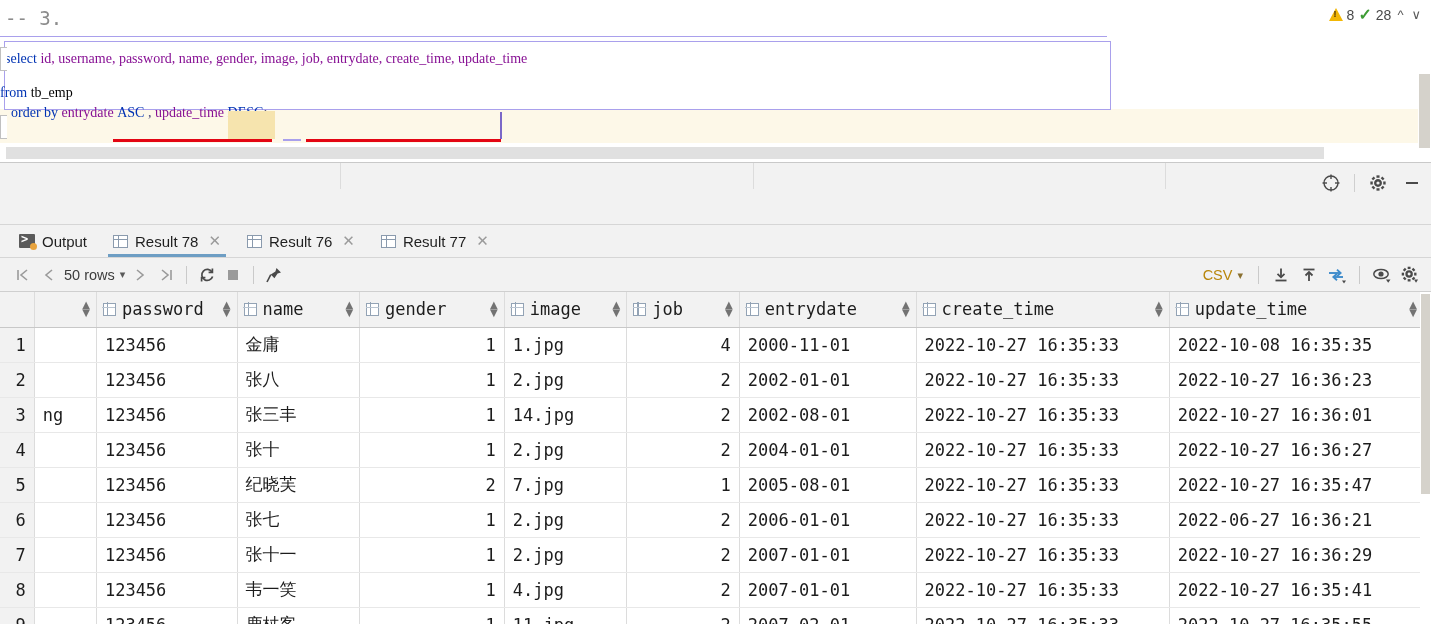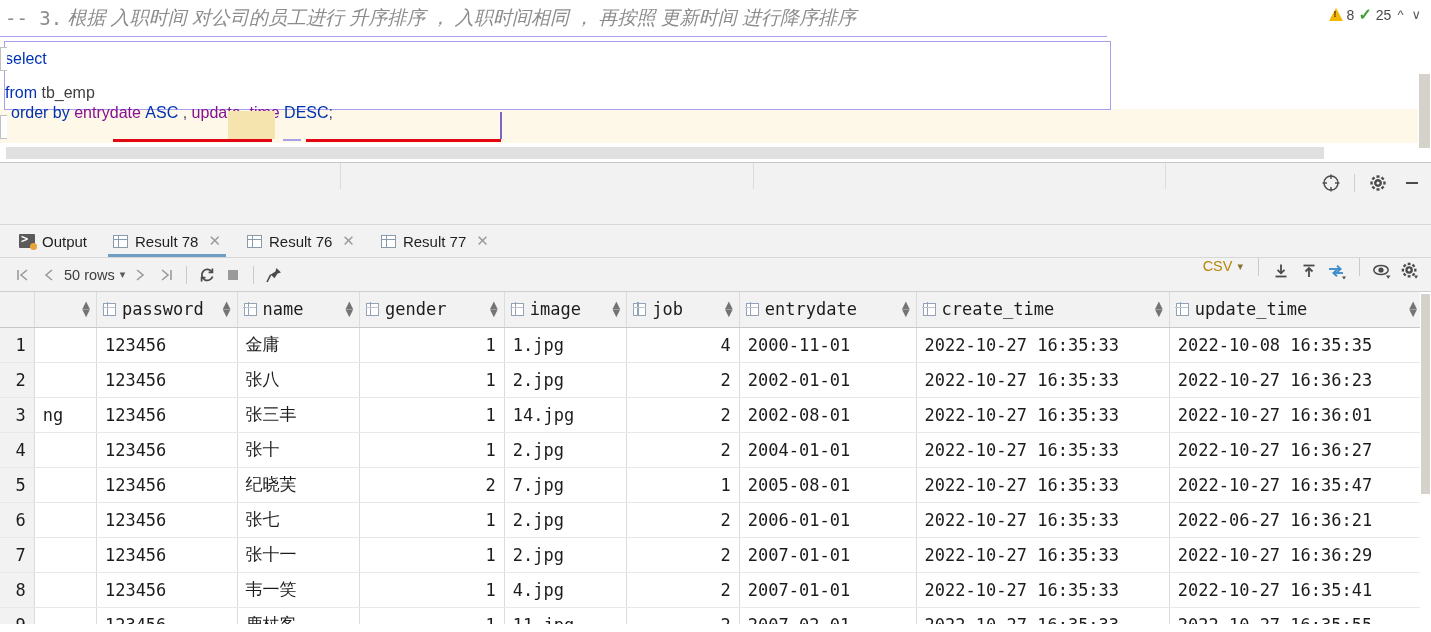--- a/index.html
+++ b/index.html
@@ -20,45 +20,45 @@
     border-bottom: 1px solid #c9c9c9;
     overflow: hidden;
   }
   .code-line {
     position: absolute;
     left: 0; right: 0;
     height: 34px;
     display: flex;
     align-items: center;
     white-space: pre;
-    font-family: Liberation Sans, sans-serif;
-    font-size: 16px;
+    font-family: Liberation Serif, serif;
+    font-size: 14px;
     letter-spacing: 0px;
   }
   .comment-line {
     top: 2px;
     height: 32px;
     font-style: italic;
     font-family: "Liberation Sans", sans-serif;
     font-size: 19px;
     color: #8c8c8c;
     padding-left: 5px;
   }
   .comment-line .cmt-head {
     font-family: "DejaVu Sans Mono", monospace;
     font-style: normal;
   }
   .ln-select { top: 42px; padding-left: 5px; }
-  .ln-from   { top: 76px; padding-left: 5px; }
+  .ln-from   { top: 76px; }
   .ln-order  { top: 96px; padding-left: 11px; }
 
   .kw   { color: #0033b3; }
   .id   { color: #871094; }
   .pn   { color: #4a4a7a; }
-  .plain{ color: #404040; }
+  .plain{ color: #000000; }
 
   
   #select-sel-box {
     position: absolute;
     left: 4px; top: 41px;
     width: 1107px; height: 69px;
     border: 1px solid #a9a0ec;
     pointer-events: none;
   }
   
@@ -226,21 +226,21 @@
     font-family: "DejaVu Sans", sans-serif;
   }
   .tb-btn.dark { color: #4a4a4a; }
   #rows-label {
     font-size: 14.5px; color: #3c3c3c; padding: 0 2px;
     display: flex; align-items: center; gap: 5px; cursor: default;
   }
   .tb-sep { width: 1px; height: 18px; background: #cacaca; margin: 0 7px; }
   #tb-right {
     position: absolute; right: 8px; top: 0; height: 34px;
-    display: flex; align-items: flex-start; gap: 2px;
+    display: flex; align-items: center; gap: 2px;
   }
   #csv-sel {
     display: flex; align-items: center; gap: 5px;
     color: #b8860b; font-size: 14.5px; padding-right: 6px; cursor: default;
   }
 
   
   #grid {
     position: relative;
     width: 1431px;
@@ -322,25 +322,25 @@
 </head>
 <body>
 
 <div id="editor">
 
   <div id="cur-line-hl"></div>
   <div id="select-sel-box"></div>
   <div id="pul1"></div>
 
   <div class="code-line comment-line">
-    <span class="cmt-head">-- 3.</span><span>&nbsp;</span><span>根据 入职时间 对公司的员工进行 升序排序 ， 入职时间相同 ， 再按照 更新时间 进行降序排序</span>
+    <span class="cmt-head">-- 3.</span><span>&nbsp;</span>
   </div>
 
   <div class="code-line ln-select">
-    <span class="kw">select</span><span class="plain">&nbsp;</span>
+    <span class="kw">select</span><span class="plain">&nbsp;</span><span class="id">id, username, password, name, gender, image, job, entrydate, create_time, update_time</span>
   </div>
 
   <div class="code-line ln-from">
     <span class="kw">from</span><span class="plain">&nbsp;</span><span class="plain">tb_emp</span>
   </div>
 
   <div class="code-line ln-order">
     <span class="kw">order by</span><span class="plain">&nbsp;</span><span class="id">entrydate</span><span class="plain">&nbsp;</span><span class="kw">ASC</span><span class="plain">&nbsp;</span><span class="pn">,</span><span class="plain">&nbsp;</span><span class="id">update_time</span><span class="plain">&nbsp;</span><span class="kw">DESC</span><span class="pn">;</span>
   </div>
 
@@ -350,21 +350,21 @@
   <div id="pul2"></div>
   <div id="caret"></div>
 
   <div class="fold-marker" id="fm1"></div>
   <div class="fold-marker" id="fm2"></div>
 
   <div id="inspect">
     <span class="warn-tri"></span>
     <span>8</span>
     <span class="ok-check">✓</span>
-    <span>25</span>
+    <span>28</span>
     <span class="chev">^</span>
     <span class="chev">∨</span>
   </div>
 
   <div id="ed-vscroll">
     <div id="ed-vthumb"></div>
     <div class="vs-mark" id="vsm1"></div>
     <div class="vs-mark" id="vsm2"></div>
   </div>
   <div id="ed-hscroll"></div>

